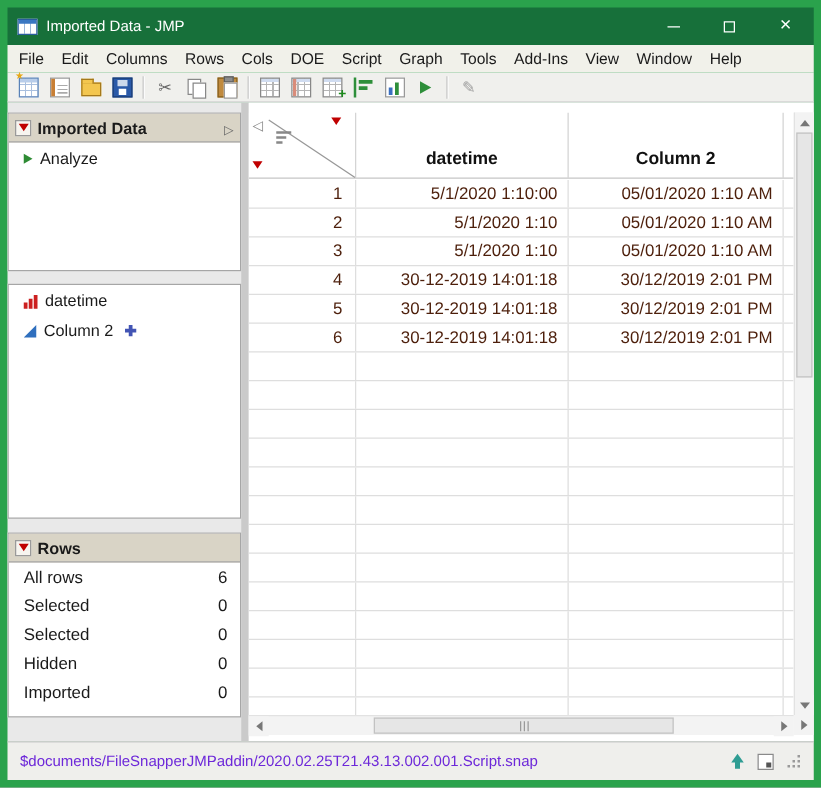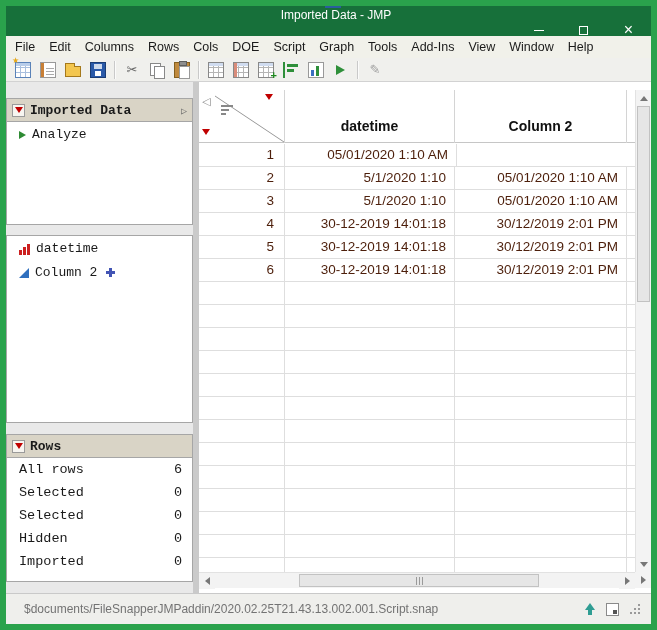--- a/index.html
+++ b/index.html
@@ -2,21 +2,21 @@
 <html><head>
 <meta charset="utf-8">
 <style>
   * { margin:0; padding:0; box-sizing:border-box; }
   body { background:#777; }
   .screen { position:relative; width:657px; height:630px; background:#2aa24c;
             font-family:"Liberation Sans","DejaVu Sans",sans-serif; color:#1a1a1a; overflow:hidden; }
 
   
   .titlebar { position:absolute; left:6px; right:6px; top:6px; height:30px; background:#17703a;
-              display:flex; align-items:center; padding-left:8px;flex-direction:column; }
+              display:flex; align-items:center; padding-left:8px; }
   .app-icon { width:16px; height:13px; background:#fff; border:1px solid #2a5d9e;
               box-shadow:inset 0 3px 0 #3a77c2;
               background-image:repeating-linear-gradient(90deg, transparent 0 4px, #9cb8da 4px 5px); }
   .title-text { color:#fff; font-size:12px; margin-left:7px; }
   .win-controls { margin-left:auto; display:flex; height:100%; }
   .wbtn { width:45px; height:100%; display:flex; align-items:center; justify-content:center;
           background:transparent; border:none; cursor:default; }
   .glyph-min { width:10px; height:1px; background:#fff; display:block; }
   .glyph-max { width:9px; height:9px; border:1px solid #fff; display:block; }
   .glyph-close::before { content:"×"; color:#fff; font-size:16px; line-height:1; }
@@ -64,21 +64,21 @@
   .i-gbars::after  { content:""; position:absolute; left:2px; top:7px; width:7px; height:3px; background:#2e8f3a; }
   .i-chart { background:#fff; border:1px solid #999; }
   .i-chart::before { content:""; position:absolute; left:2px; bottom:1px; width:3px; height:6px; background:#3a6fc0; }
   .i-chart::after  { content:""; position:absolute; left:7px; bottom:1px; width:3px; height:10px; background:#2e8f3a; }
   .i-run::before { content:""; display:block; margin:3px 0 0 3px; width:0; height:0;
      border-top:5px solid transparent; border-bottom:5px solid transparent; border-left:9px solid #2e8f3a; }
   .i-pen::before { content:"✎"; font-size:13px; color:#a0a0a0; line-height:16px; display:block; text-align:center; }
 
   
   .main { position:absolute; left:6px; right:6px; top:82px; bottom:37px; background:#e9e9e9; overflow:hidden; }
-  .sidebar { position:absolute; left:0; top:8px; width:159px; height:100%;font-family:Liberation Mono, monospace; }
+  .sidebar { position:absolute; left:0; top:0; width:159px; height:100%; }
   .splitter { position:absolute; left:187px; top:0; width:6px; height:100%; background:#cacaca; }
   .table-area { position:absolute; left:193px; right:0; top:0; height:100%; background:#fff; }
 
   
   .panel { position:absolute; left:0; width:187px; background:#fff; border:1px solid #a6a6a6; }
   .p1 { top:8px; height:127px; } .p2 { top:145px; height:188px; } .p3 { top:344px; height:148px; }
   .panel-header { height:23px; background:#d9d4c6; border-bottom:1px solid #a6a6a6; display:flex;
                   align-items:center; padding:0 5px; gap:5px; font-weight:bold; font-size:13px; }
   .red-tri-btn { width:13px; height:13px; background:#f7f5f0; border:1px solid #9a9a9a;
                  display:flex; align-items:center; justify-content:center; flex:0 0 auto; }
@@ -133,21 +133,21 @@
   .hscroll { position:absolute; left:0; top:490px; width:436px; height:16px; background:#f3f3f3; border-top:1px solid #e2e2e2; }
   .hthumb { position:absolute; left:100px; top:1px; width:240px; height:13px; background:#e6e6e6; border:1px solid #c2c2c2;
             display:flex; align-items:center; justify-content:center; gap:2px; }
   .hthumb i { display:block; width:1px; height:8px; background:#9a9a9a; }
   .scroll-corner { position:absolute; left:436px; top:490px; width:16px; height:16px; background:#f3f3f3;
                    display:flex; align-items:center; justify-content:center; }
 
   
   .statusbar { position:absolute; left:6px; right:6px; bottom:6px; height:31px; background:#efefec;
                border-top:1px solid #c9c9c9; display:flex; align-items:center; padding:0 10px; font-size:12px; }
-  .status-path { color:#737373;margin-left:8px; }
+  .status-path { color:#6d28d9; }
   .status-right { margin-left:auto; display:flex; align-items:center; gap:9px; }
   .up-arrow { position:relative; width:13px; height:13px; }
   .up-arrow::before { content:""; position:absolute; left:1px; top:0; width:0; height:0;
       border-left:5px solid transparent; border-right:5px solid transparent; border-bottom:7px solid #2f9d93; }
   .up-arrow::after { content:""; position:absolute; left:4px; top:6px; width:4px; height:6px; background:#2f9d93; }
   .box-icon { width:13px; height:13px; background:#fff; border:1px solid #8a8a8a; position:relative; }
   .box-icon::after { content:""; position:absolute; right:1px; bottom:1px; width:4px; height:4px; background:#555; }
   .grip { position:relative; width:13px; height:13px; }
   .grip i { position:absolute; left:0; top:0; width:2px; height:2px;
             box-shadow:10px 1px #9a9a9a, 10px 5px #9a9a9a, 6px 5px #9a9a9a, 10px 9px #9a9a9a, 6px 9px #9a9a9a, 2px 9px #9a9a9a; }
@@ -318,20 +318,21 @@
               </span>
             <span class="tri-plain tri-top"></span>
             <span class="tri-plain tri-bottom"></span>
           </div>
           <div class="hcell h-datetime">datetime</div>
           <div class="hcell h-col2">Column 2</div>
         </div>
         <div class="grid-body">
           <div class="trow">
               <div class="c-num">1</div>
+              <div class="c-dt">5/1/2020 1:10:00</div>
               <div class="c-c2">05/01/2020 1:10 AM</div>
             </div>
           <div class="trow">
               <div class="c-num">2</div>
               <div class="c-dt">5/1/2020 1:10</div>
               <div class="c-c2">05/01/2020 1:10 AM</div>
             </div>
           <div class="trow">
               <div class="c-num">3</div>
               <div class="c-dt">5/1/2020 1:10</div>

